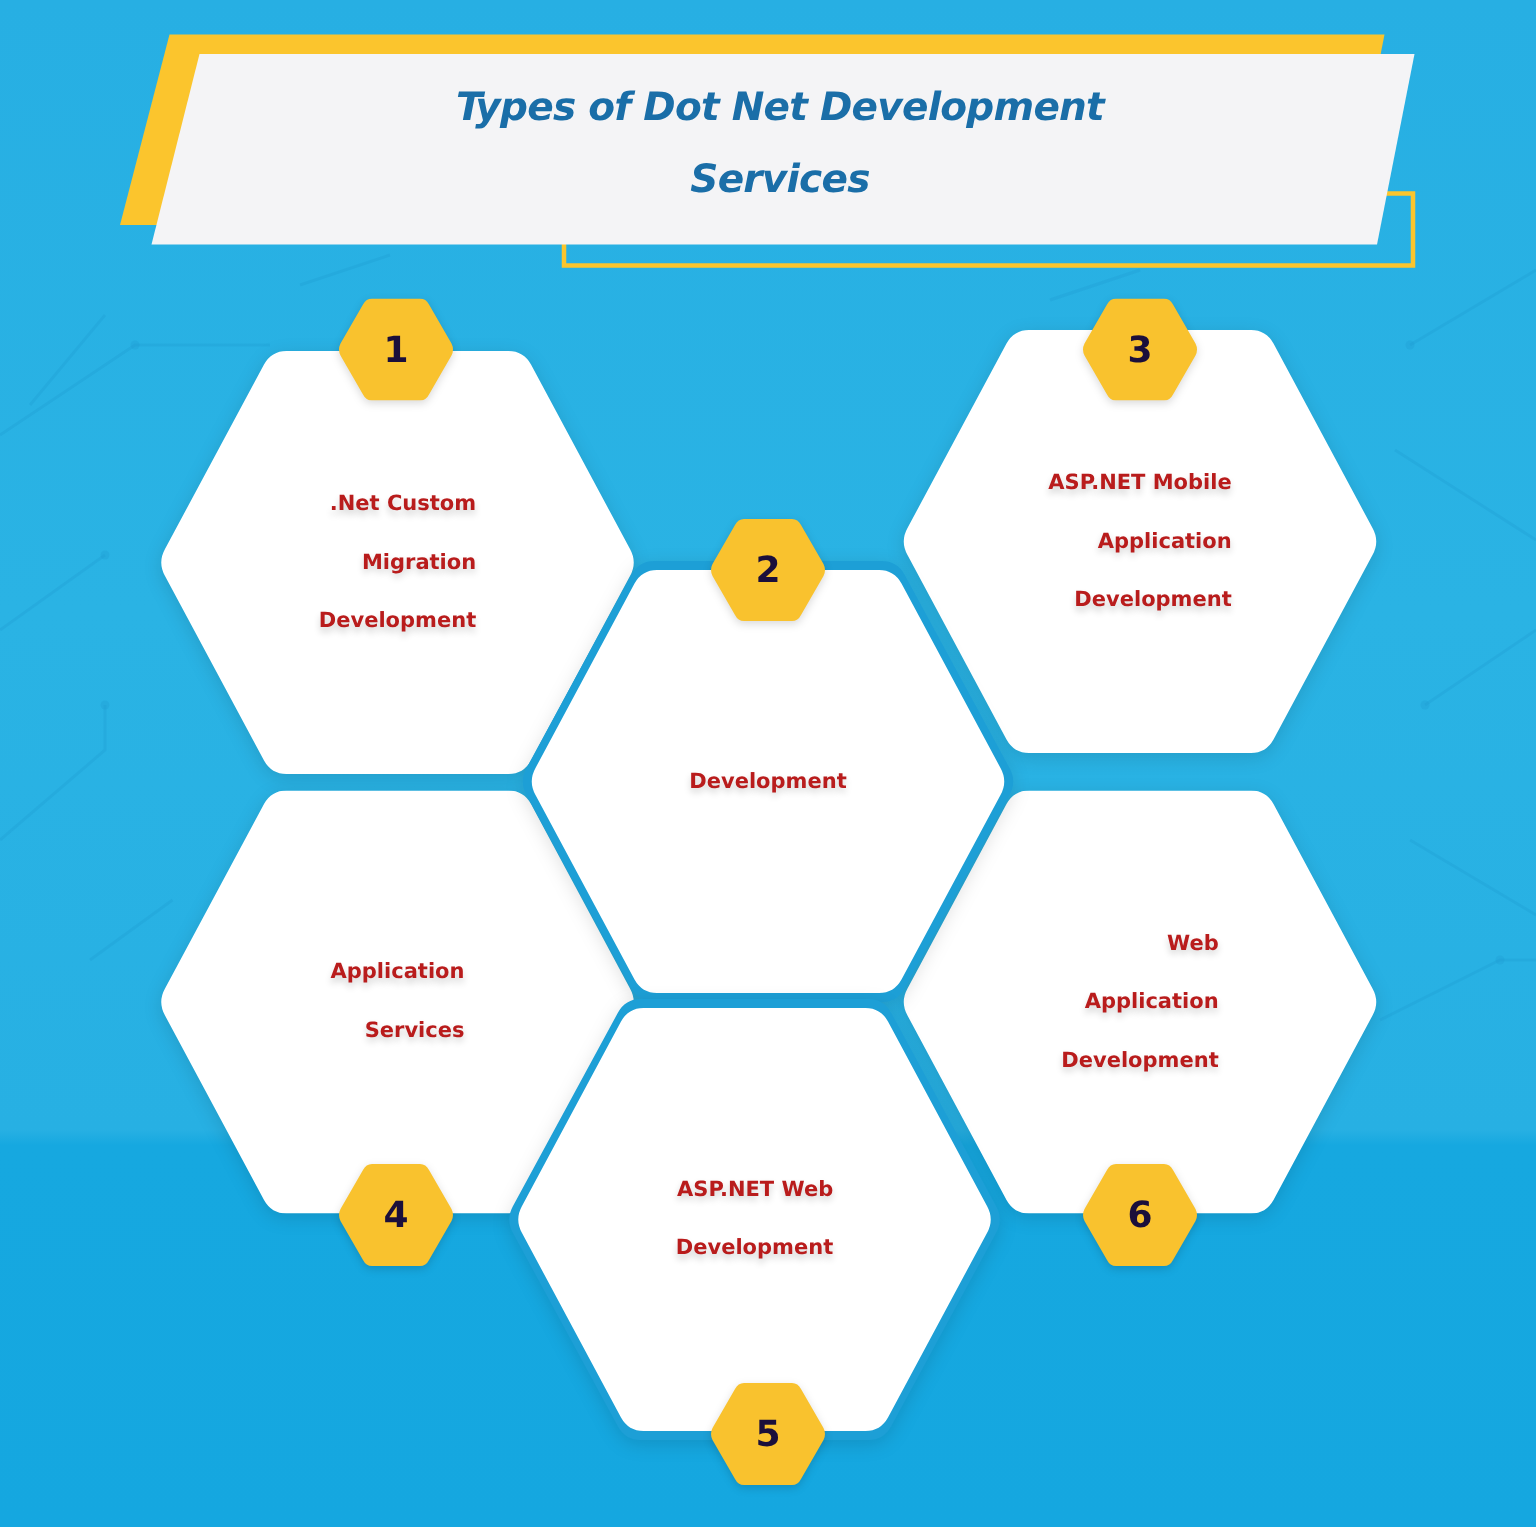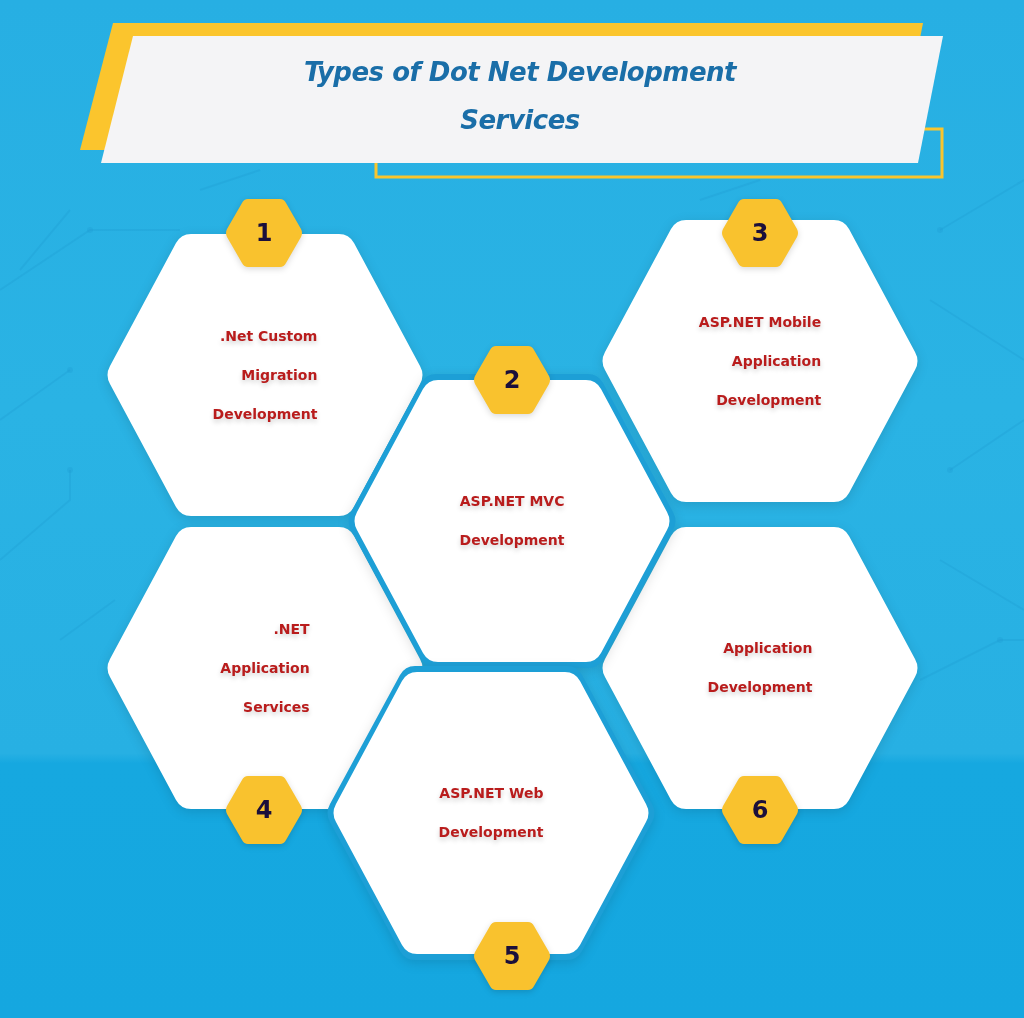--- a/index.html
+++ b/index.html
@@ -103,53 +103,52 @@
     </div>
   </div>
 </div>
 
 <div class="hex" style="left:105px; top:527px;">
   <svg width="320" height="282" viewBox="0 0 320 282">
       <path d="M86,0 L234,0 Q244,0 249,9 L315,132 Q320,141 315,150 L249,273 Q244,282 234,282 L86,282 Q76,282 71,273 L5,150 Q0,141 5,132 L71,9 Q76,0 86,0 Z" fill="#ffffff"></path>
     </svg>
   <div class="hex-text">
     <div>
-      <div>.NET</div>
       <div>Application</div>
       <div>Services</div>
     </div>
   </div>
 </div>
 
 <div class="hex" style="left:600px; top:527px;">
   <svg width="320" height="282" viewBox="0 0 320 282">
       <path d="M86,0 L234,0 Q244,0 249,9 L315,132 Q320,141 315,150 L249,273 Q244,282 234,282 L86,282 Q76,282 71,273 L5,150 Q0,141 5,132 L71,9 Q76,0 86,0 Z" fill="#ffffff"></path>
     </svg>
   <div class="hex-text">
     <div>
+      <div>Web</div>
       <div>Application</div>
       <div>Development</div>
     </div>
   </div>
 </div>
 
 <div class="hex" style="left:346px; top:374px; width:332px; height:294px;">
   <svg width="332" height="294" viewBox="0 0 332 294">
       <path d="M90,0 L242,0 Q252,0 257,9 L327,138 Q332,147 327,156 L257,285 Q252,294 242,294 L90,294 Q80,294 75,285 L5,156 Q0,147 5,138 L75,9 Q80,0 90,0 Z" fill="#1d9fd6"></path>
       <path d="M92,6 L240,6 Q250,6 255,15 L321,138 Q326,147 321,156 L255,279 Q250,288 240,288 L92,288 Q82,288 77,279 L11,156 Q6,147 11,138 L77,15 Q82,6 92,6 Z" fill="#ffffff"></path>
     </svg>
   <div class="hex-text" style="left:46px; height:294px;">
     <div>
-      <div>ASP.NET MVC</div>
       <div>Development</div>
     </div>
   </div>
 </div>
 
-<div class="hex" style="left:325px; top:666px; width:332px; height:294px;">
+<div class="hex" style="left:337px; top:666px; width:332px; height:294px;">
   <svg width="332" height="294" viewBox="0 0 332 294">
       <path d="M90,0 L242,0 Q252,0 257,9 L327,138 Q332,147 327,156 L257,285 Q252,294 242,294 L90,294 Q80,294 75,285 L5,156 Q0,147 5,138 L75,9 Q80,0 90,0 Z" fill="#1d9fd6"></path>
       <path d="M92,6 L240,6 Q250,6 255,15 L321,138 Q326,147 321,156 L255,279 Q250,288 240,288 L92,288 Q82,288 77,279 L11,156 Q6,147 11,138 L77,15 Q82,6 92,6 Z" fill="#ffffff"></path>
     </svg>
   <div class="hex-text" style="left:46px; height:294px;">
     <div>
       <div>ASP.NET Web</div>
       <div>Development</div>
     </div>
   </div>

